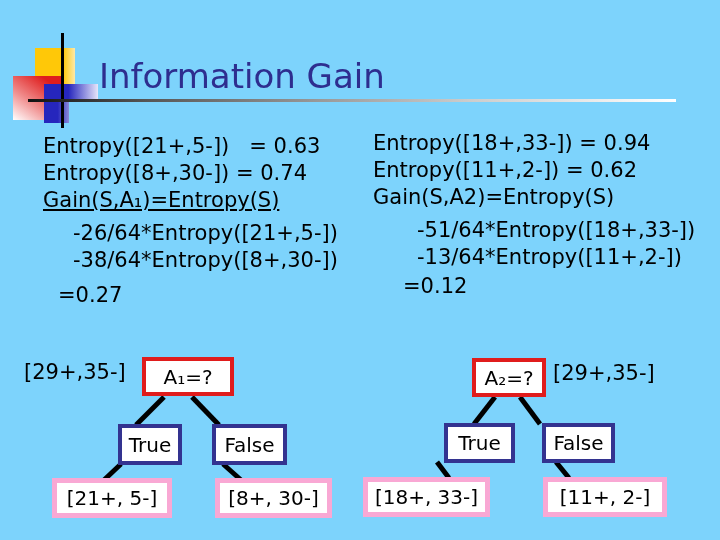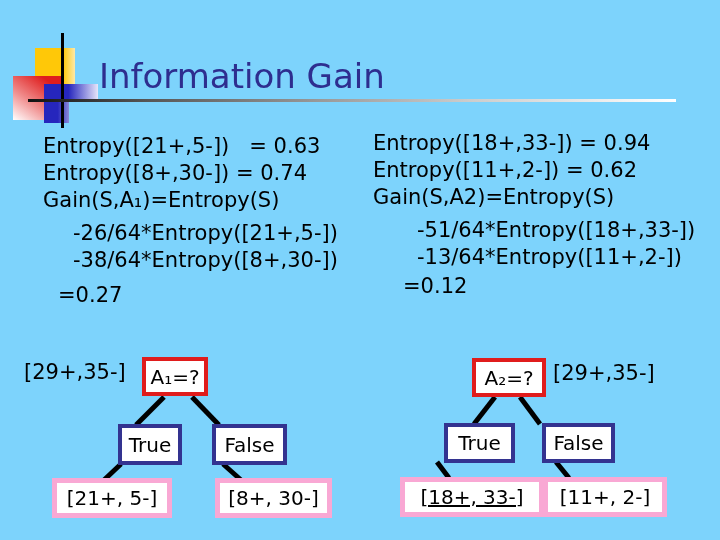--- a/index.html
+++ b/index.html
@@ -19,41 +19,41 @@
     background:linear-gradient(to right,#2626bd 55%,#8a8ad8 100%);}
   .deco-vline{left:61px; top:33px; width:3px; height:95px; background:#000;}
   .title-rule{left:28px; top:99px; width:648px; height:3px;
     background:linear-gradient(to right,#111 0%,#555 18%,#999 45%,#ccc 68%,#fff 100%);}
   
   .page-title{position:absolute; left:99px; top:56px; font-size:34px;
     color:#2e2e8f; letter-spacing:0px; white-space:nowrap;}
   
   .cline{position:absolute; font-size:21px; color:#000; white-space:pre;}
   .ll0{left:43px;  top:134px;} .ll1{left:43px;  top:161px;}
-  .ll2{left:43px;  top:188px;} .ll3{left:73px;  top:221px;}
+  .ll2{left:43px;  top:188px;text-decoration:underline;} .ll3{left:73px;  top:221px;}
   .ll4{left:73px;  top:248px;} .ll5{left:58px;  top:283px;}
   .rl0{left:373px; top:131px;} .rl1{left:373px; top:158px;}
   .rl2{left:373px; top:185px;} .rl3{left:417px; top:218px;}
   .rl4{left:417px; top:245px;} .rl5{left:403px; top:274px;}
   
   .tbox{position:absolute; box-sizing:border-box; background:#fff;
     display:flex; align-items:center; justify-content:center;
     font-size:20px; color:#000; white-space:nowrap;}
   .root-box{border:4px solid #e01c1c;}
   .branch-box{border:4px solid #333390;margin-left:22px;}
   .leaf-box{border:5px solid #f9a8d4;}
-  .a1-root{left:142px; top:357px; width:66px; height:39px;}
+  .a1-root{left:142px; top:357px; width:92px; height:39px;}
   .a1-true{left:96px;  top:424px; width:64px; height:41px;}
   .a1-false{left:190px; top:424px; width:75px; height:41px;}
   .a1-leaf-t{left:52px;  top:478px; width:120px; height:40px;}
   .a1-leaf-f{left:215px; top:478px; width:117px; height:40px;}
   .a2-root{left:472px; top:358px; width:74px; height:39px;}
   .a2-true{left:422px; top:423px; width:71px; height:40px;}
   .a2-false{left:520px; top:423px; width:73px; height:40px;}
-  .a2-leaf-t{left:400px; top:477px; width:144px; height:40px;text-decoration:underline;}
+  .a2-leaf-t{left:363px; top:477px; width:127px; height:40px;}
   .a2-leaf-f{left:543px; top:477px; width:124px; height:40px;}
   .sample-label{position:absolute; font-size:21px; color:#000; white-space:pre;}
   .a1-sample{left:24px; top:360px;}
   .a2-sample{left:553px; top:361px;}
   
   .connectors{position:absolute; left:0; top:0; pointer-events:none;}
   .connectors line{stroke:#000; stroke-width:5;}
   
   .page-number{position:absolute; left:663px; top:539px; font-size:13px; color:#1a1a1a;}
 </style>

